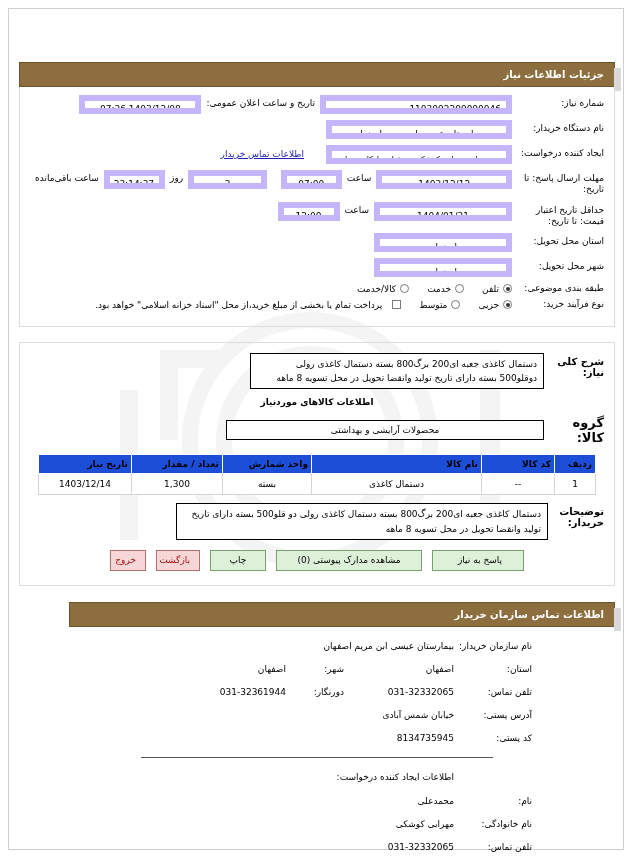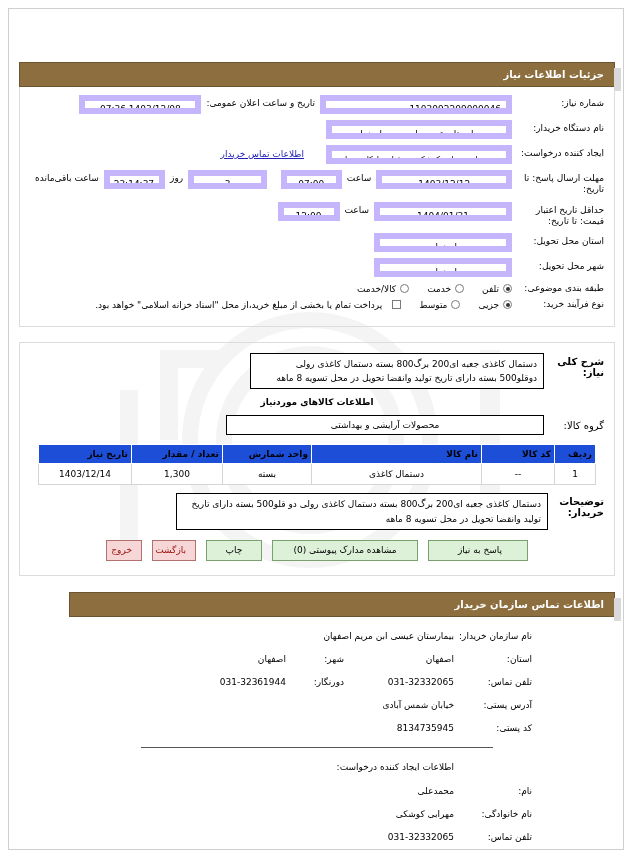--- a/index.html
+++ b/index.html
@@ -161,21 +161,21 @@
     border:1px solid #000; background:#fff;
     font-size:9px; line-height:1.6; padding:3px 6px;
     text-align:right; box-sizing:border-box; color:#000;
   }
 
   .section-title {
     font-size:9px; font-weight:bold; text-align:center; margin:8px 0 8px 0;
   }
 
   .group-row { display:flex; align-items:center; margin-bottom:9px; }
-  .group-label { width:60px; flex:0 0 60px; text-align:right; font-weight:normal; font-size:10px; padding-left:5px; box-sizing:border-box;}
+  .group-label { width:60px; flex:0 0 60px; text-align:right; font-weight:bold; font-size:13px; padding-left:5px; box-sizing:border-box;}
   .group-box { width:318px; border:1px solid #000; background:#fff; height:20px; line-height:18px; font-size:9px; text-align:center; box-sizing:border-box;}
 
   
   table.goods {
     width: 558px;
     margin: 0 auto 8px auto;
     border-collapse: collapse;
     font-size: 9px;
     background:#fff;
   }
@@ -378,21 +378,21 @@
           </tr>
         </tbody>
       </table>
 
       <div class="desc-wrap">
         <div class="desc-label" style="width:56px; flex:0 0 56px;">توضیحات خریدار:</div>
         <div class="desc-box" style="width:372px;">دستمال کاغذی جعبه ای200 برگ800 بسته دستمال کاغذی رولی دو قلو500 بسته دارای تاریخ تولید وانقضا تحویل در محل تسویه 8 ماهه</div>
       </div>
 
       <div class="btn-row">
-        <div class="btn green" style="width:100px;padding-left:13px;">پاسخ به نیاز</div>
+        <div class="btn green" style="width:92px;padding-left:13px;">پاسخ به نیاز</div>
         <div class="btn green" style="width:146px;">مشاهده مدارک پیوستی (0)</div>
         <div class="btn green" style="width:56px;">چاپ</div>
         <div class="btn pink" style="width:44px;">بازگشت</div>
         <div class="btn pink" style="width:36px;">خروج</div>
       </div>
     </div>
 
     <div style="width:596px; margin:16px auto 0 auto;">
       <div class="bar" style="width:546px; margin-right:0;">
         <span>اطلاعات تماس سازمان خریدار</span>

